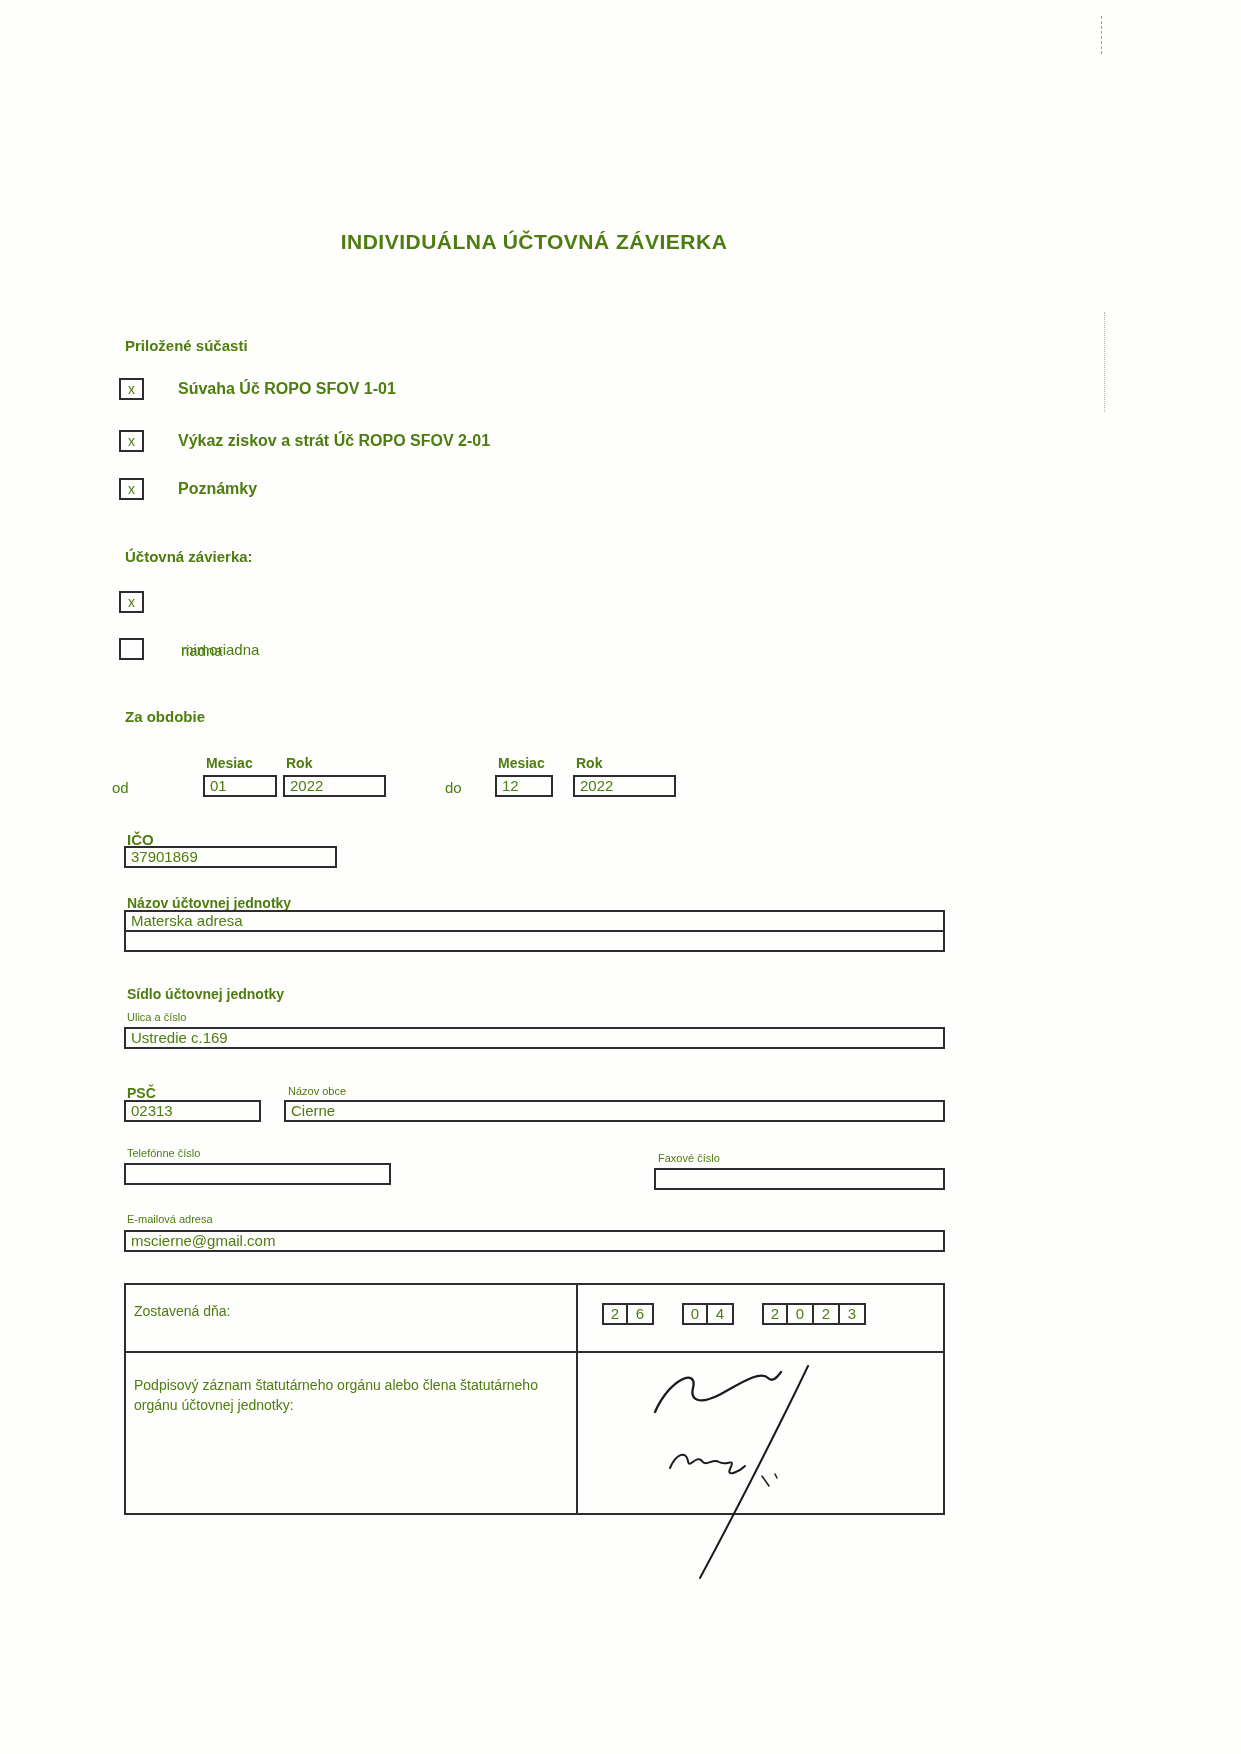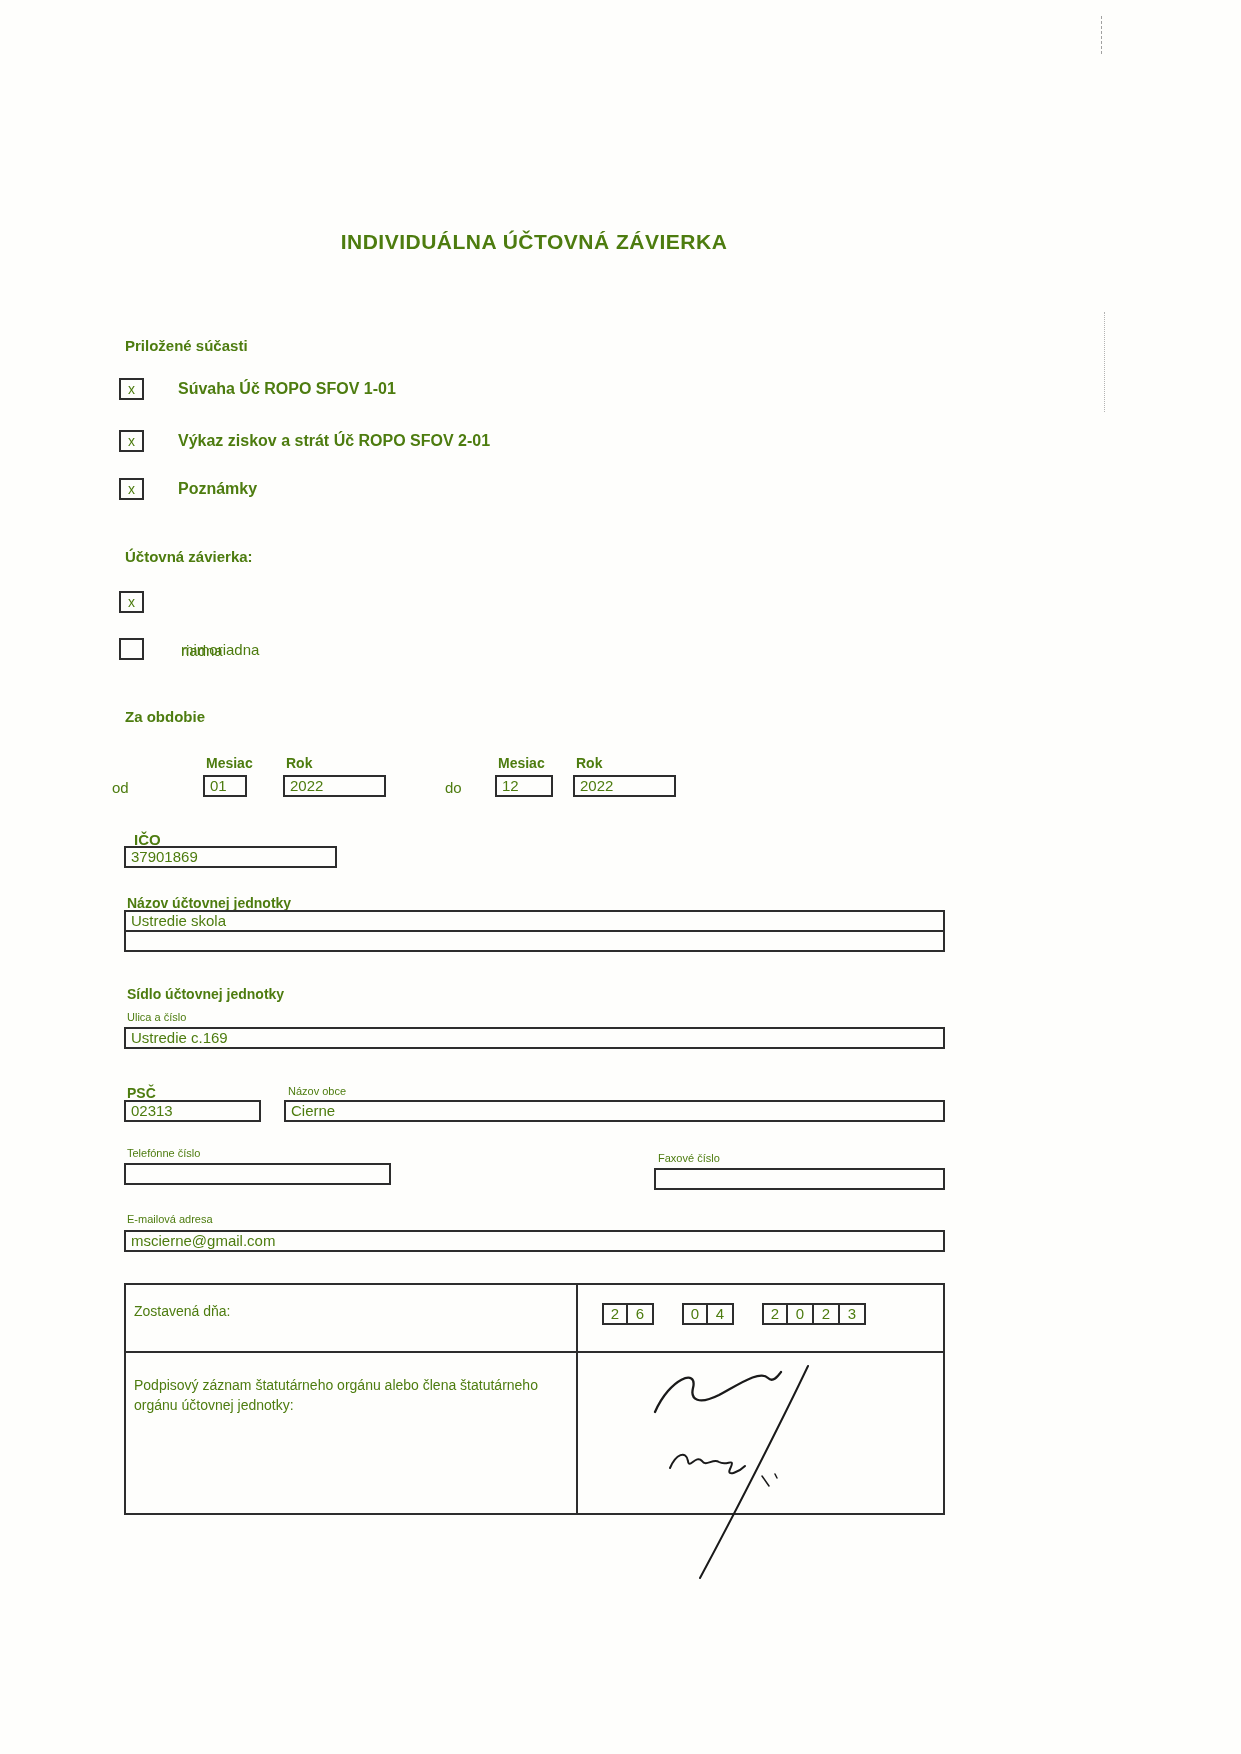--- a/index.html
+++ b/index.html
@@ -80,34 +80,34 @@
   <div>
     <div class="cb" style="left:119px; top:638px;"></div>
     <div class="cb-label2" style="left:181px; top:641px;">mimoriadna</div>
   </div>
 
   <div class="abs h" style="left:125px; top:708px;">Za obdobie</div>
 
   <div class="abs lblb" style="left:206px; top:755px;">Mesiac</div>
   <div class="abs lblb" style="left:286px; top:755px;">Rok</div>
   <div class="abs" style="left:112px; top:779px; font-size:15px;">od</div>
-  <div class="field" style="left:203px; top:775px; width:44px;">01</div>
+  <div class="field" style="left:203px; top:775px; width:74px;">01</div>
   <div class="field" style="left:283px; top:775px; width:103px;">2022</div>
 
   <div class="abs" style="left:445px; top:779px; font-size:15px;">do</div>
   <div class="abs lblb" style="left:498px; top:755px;">Mesiac</div>
   <div class="abs lblb" style="left:576px; top:755px;">Rok</div>
   <div class="field" style="left:495px; top:775px; width:58px;">12</div>
   <div class="field" style="left:573px; top:775px; width:103px;">2022</div>
 
-  <div class="abs h" style="left:134px; top:831px;">IČO</div>
+  <div class="abs h" style="left:127px; top:831px;">IČO</div>
   <div class="field" style="left:124px; top:846px; width:213px;">37901869</div>
 
   <div class="abs lblb" style="left:127px; top:895px;">Názov účtovnej jednotky</div>
-  <div class="field" style="left:124px; top:910px; width:821px;">Ustredie skola</div>
+  <div class="field" style="left:124px; top:910px; width:821px;">Materska adresa</div>
   <div class="field" style="left:124px; top:930px; width:821px;"></div>
 
   <div class="abs lblb" style="left:127px; top:986px;">Sídlo účtovnej jednotky</div>
   <div class="abs lbl" style="left:127px; top:1011px;">Ulica a číslo</div>
   <div class="field" style="left:124px; top:1027px; width:821px;">Ustredie c.169</div>
 
   <div class="abs lblb" style="left:127px; top:1085px;">PSČ</div>
   <div class="field" style="left:124px; top:1100px; width:137px;">02313</div>
   <div class="abs lbl" style="left:288px; top:1085px;">Názov obce</div>
   <div class="field" style="left:284px; top:1100px; width:661px;">Cierne</div>

